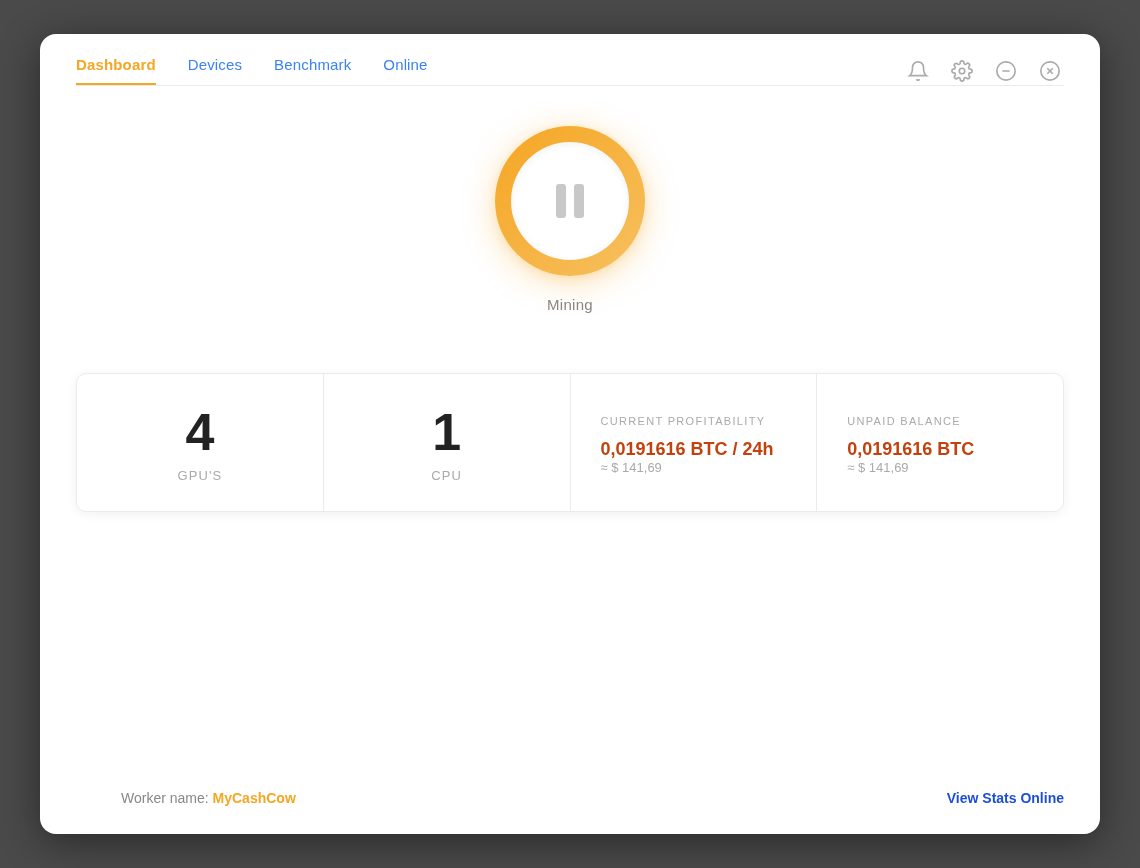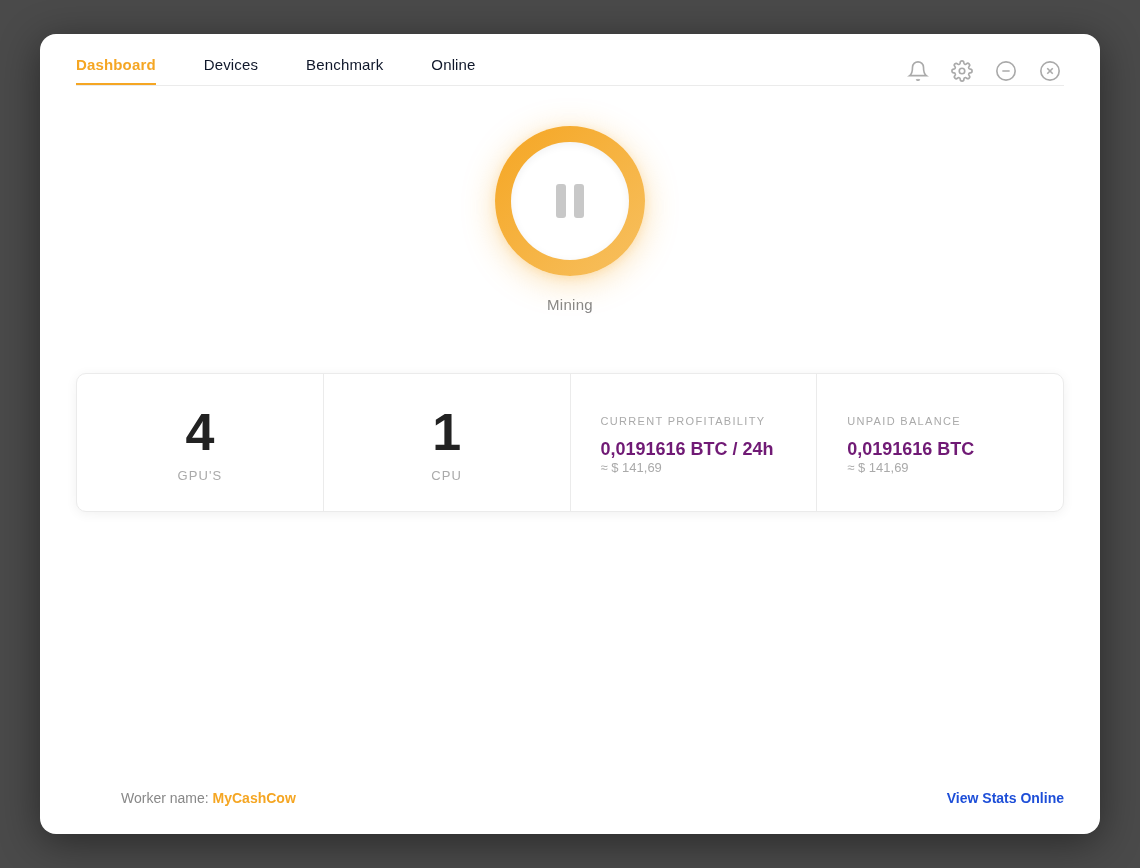--- a/index.html
+++ b/index.html
@@ -29,28 +29,28 @@
     .header {
       display: flex;
       align-items: center;
       justify-content: space-between;
       padding: 22px 36px 0 36px;
       flex-shrink: 0;
     }
 
     .nav {
       display: flex;
-      gap: 48px;
+      gap: 32px;
       align-items: center;
       text-align: center;
     }
 
     .nav-item {
       font-size: 15px;
-      color: #0f172a;
+      color: #3b82f6;
       cursor: pointer;
       padding-bottom: 10px;
       border-bottom: 2px solid transparent;
       font-weight: 400;
       letter-spacing: 0.01em;
     }
 
     .nav-item.active {
       color: #f5a623;
       border-bottom: 2px solid #f5a623;
@@ -201,21 +201,21 @@
       letter-spacing: 0.12em;
       text-transform: uppercase;
       margin-bottom: 12px;
       font-weight: 400;
       align-self: flex-start;
     }
 
     .stat-value {
       font-size: 18px;
       font-weight: 700;
-      color: #701a75;
+      color: #c2410c;
       align-self: flex-start;
     }
 
     .stat-usd {
       font-size: 13px;
       color: #aaa;
       align-self: flex-start;
       font-weight: 400;
     }
 

